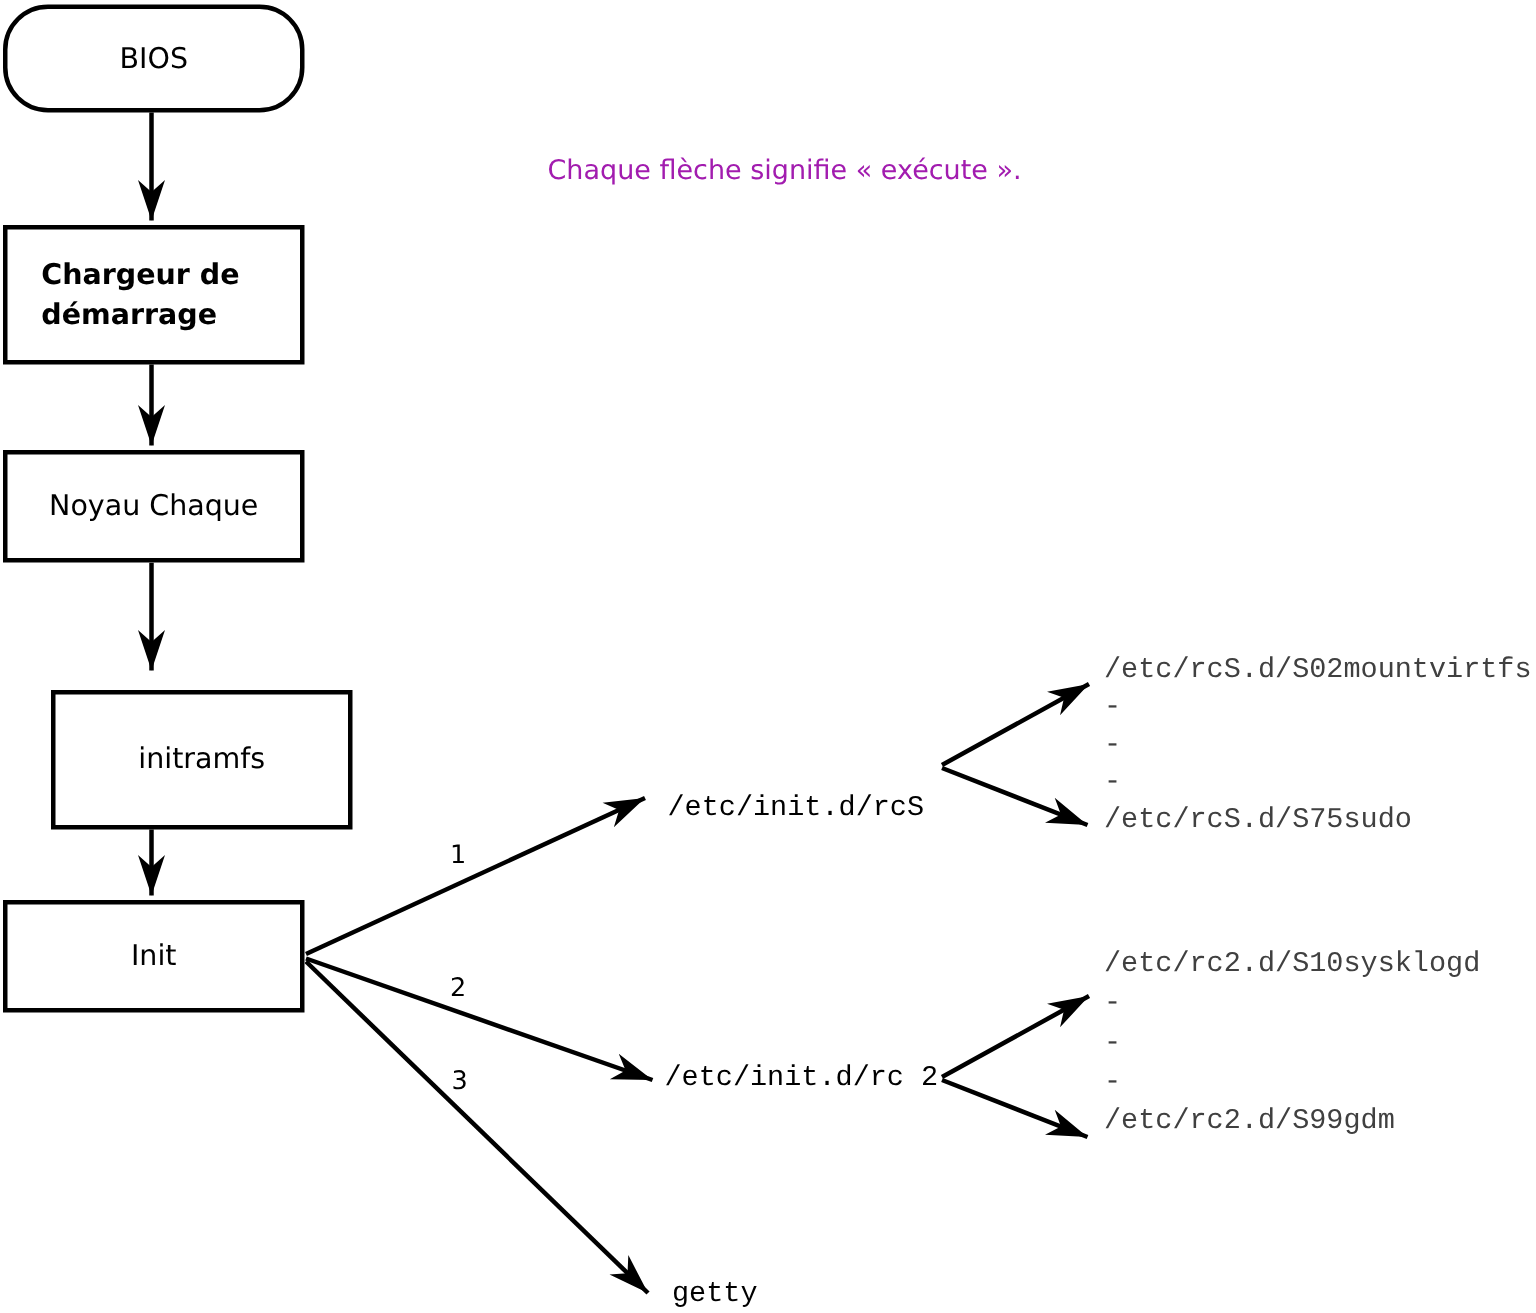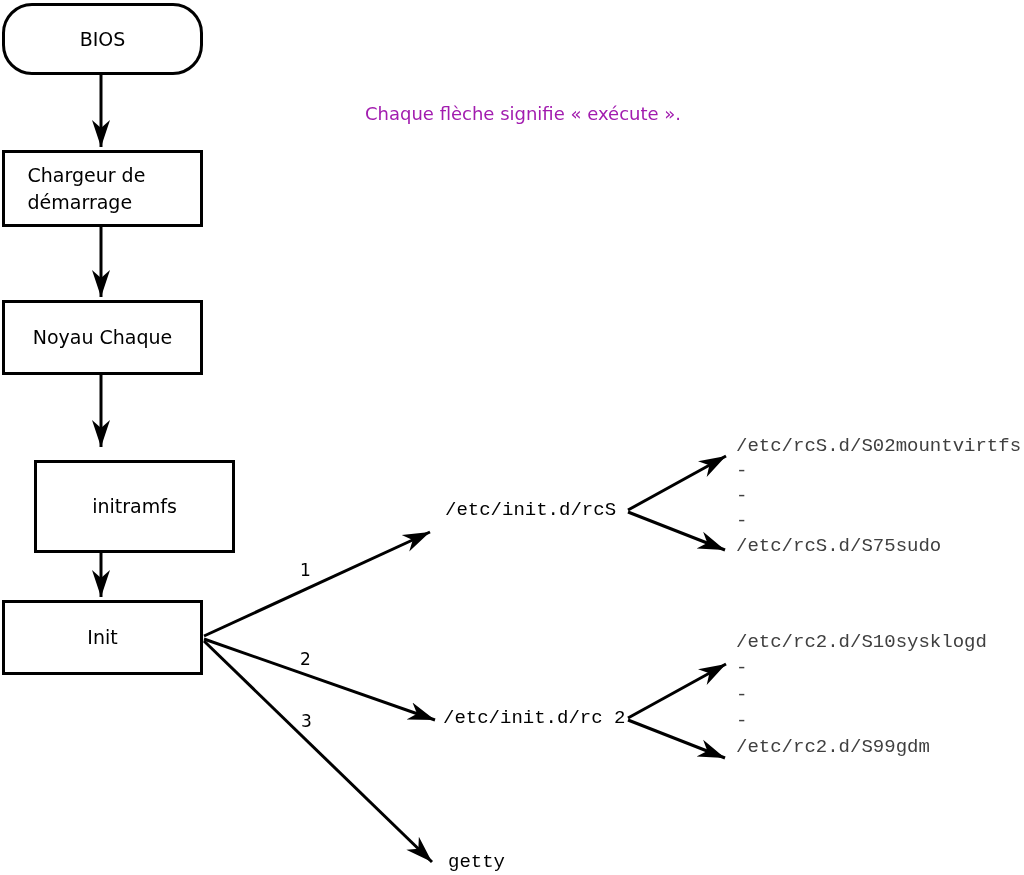--- a/index.html
+++ b/index.html
@@ -89,21 +89,21 @@
     <line x1="628" y1="512" x2="725" y2="550" stroke="#000000" stroke-width="3" marker-end="url(#ah)"></line>
 
     <line x1="628" y1="718" x2="726" y2="664" stroke="#000000" stroke-width="3" marker-end="url(#ah)"></line>
     <line x1="628" y1="720" x2="725" y2="758" stroke="#000000" stroke-width="3" marker-end="url(#ah)"></line>
   </svg>
 
   <div class="node" style="top:3px; height:72px;border-radius:30px;">
     <span class="lbl">BIOS</span>
   </div>
 
-  <div class="node" style="top:150px; height:77px;">
+  <div class="node" style="top:150px; height:93px;font-weight:bold;">
     <span class="lbl">Chargeur de démarrage</span>
   </div>
 
   <div class="node" style="top:300px; height:75px;">
     <span class="lbl">Noyau Chaque</span>
   </div>
 
   <div class="node" style="top:460px; height:93px;margin-left:32px;">
     <span class="lbl">initramfs</span>
   </div>
@@ -111,21 +111,21 @@
   <div class="node" style="top:600px; height:75px;">
     <span class="lbl">Init</span>
   </div>
 
   <div class="note" style="left:365px; top:103px;">Chaque flèche signifie « exécute ».</div>
 
   <div class="branch-num" style="left:300px; top:560px;">1</div>
   <div class="branch-num" style="left:300px; top:649px;">2</div>
   <div class="branch-num" style="left:301px; top:711px;">3</div>
 
-  <div class="mono" style="left:445px; top:499px;">/etc/init.d/rcS</div>
+  <div class="mono" style="left:445px; top:527px;">/etc/init.d/rcS</div>
   <div class="mono" style="left:443px; top:707px;">/etc/init.d/rc 2</div>
   <div class="mono" style="left:448px; top:851px;">getty</div>
 
   <div class="script-col" id="rcs-col" style="top:434px;">
     <span class="row">/etc/rcS.d/S02mountvirtfs</span>
     <span class="row">-</span>
     <span class="row">-</span>
     <span class="row">-</span>
     <span class="row">/etc/rcS.d/S75sudo</span>
   </div>

